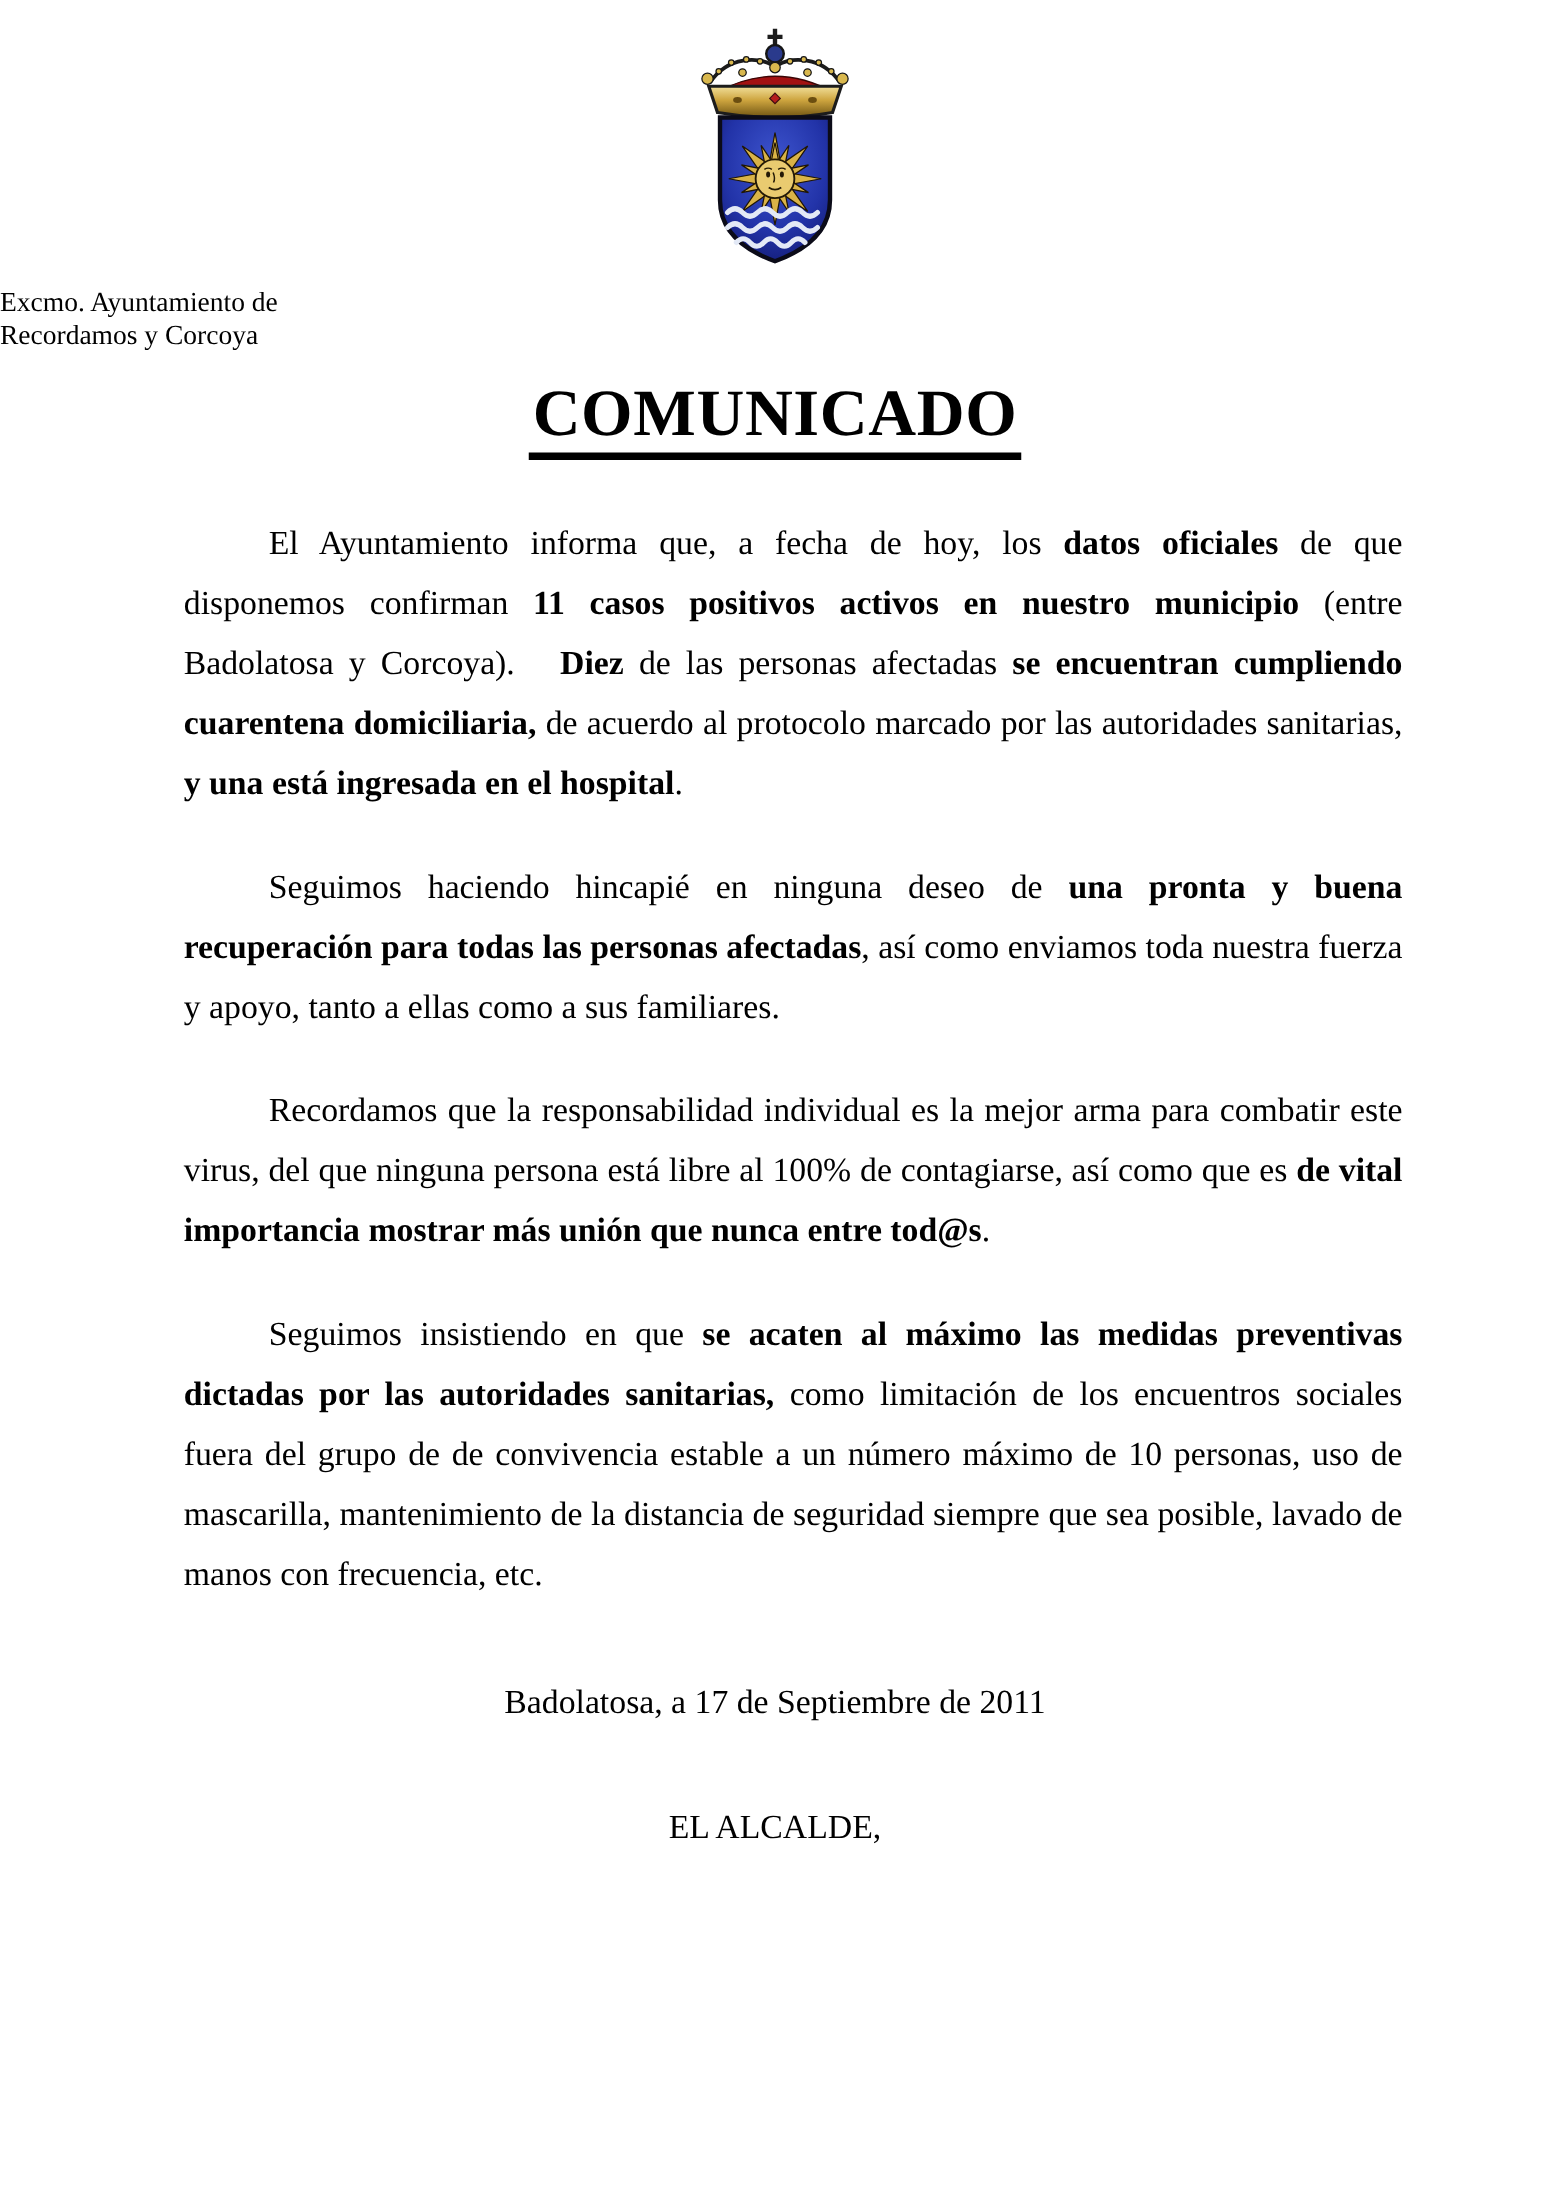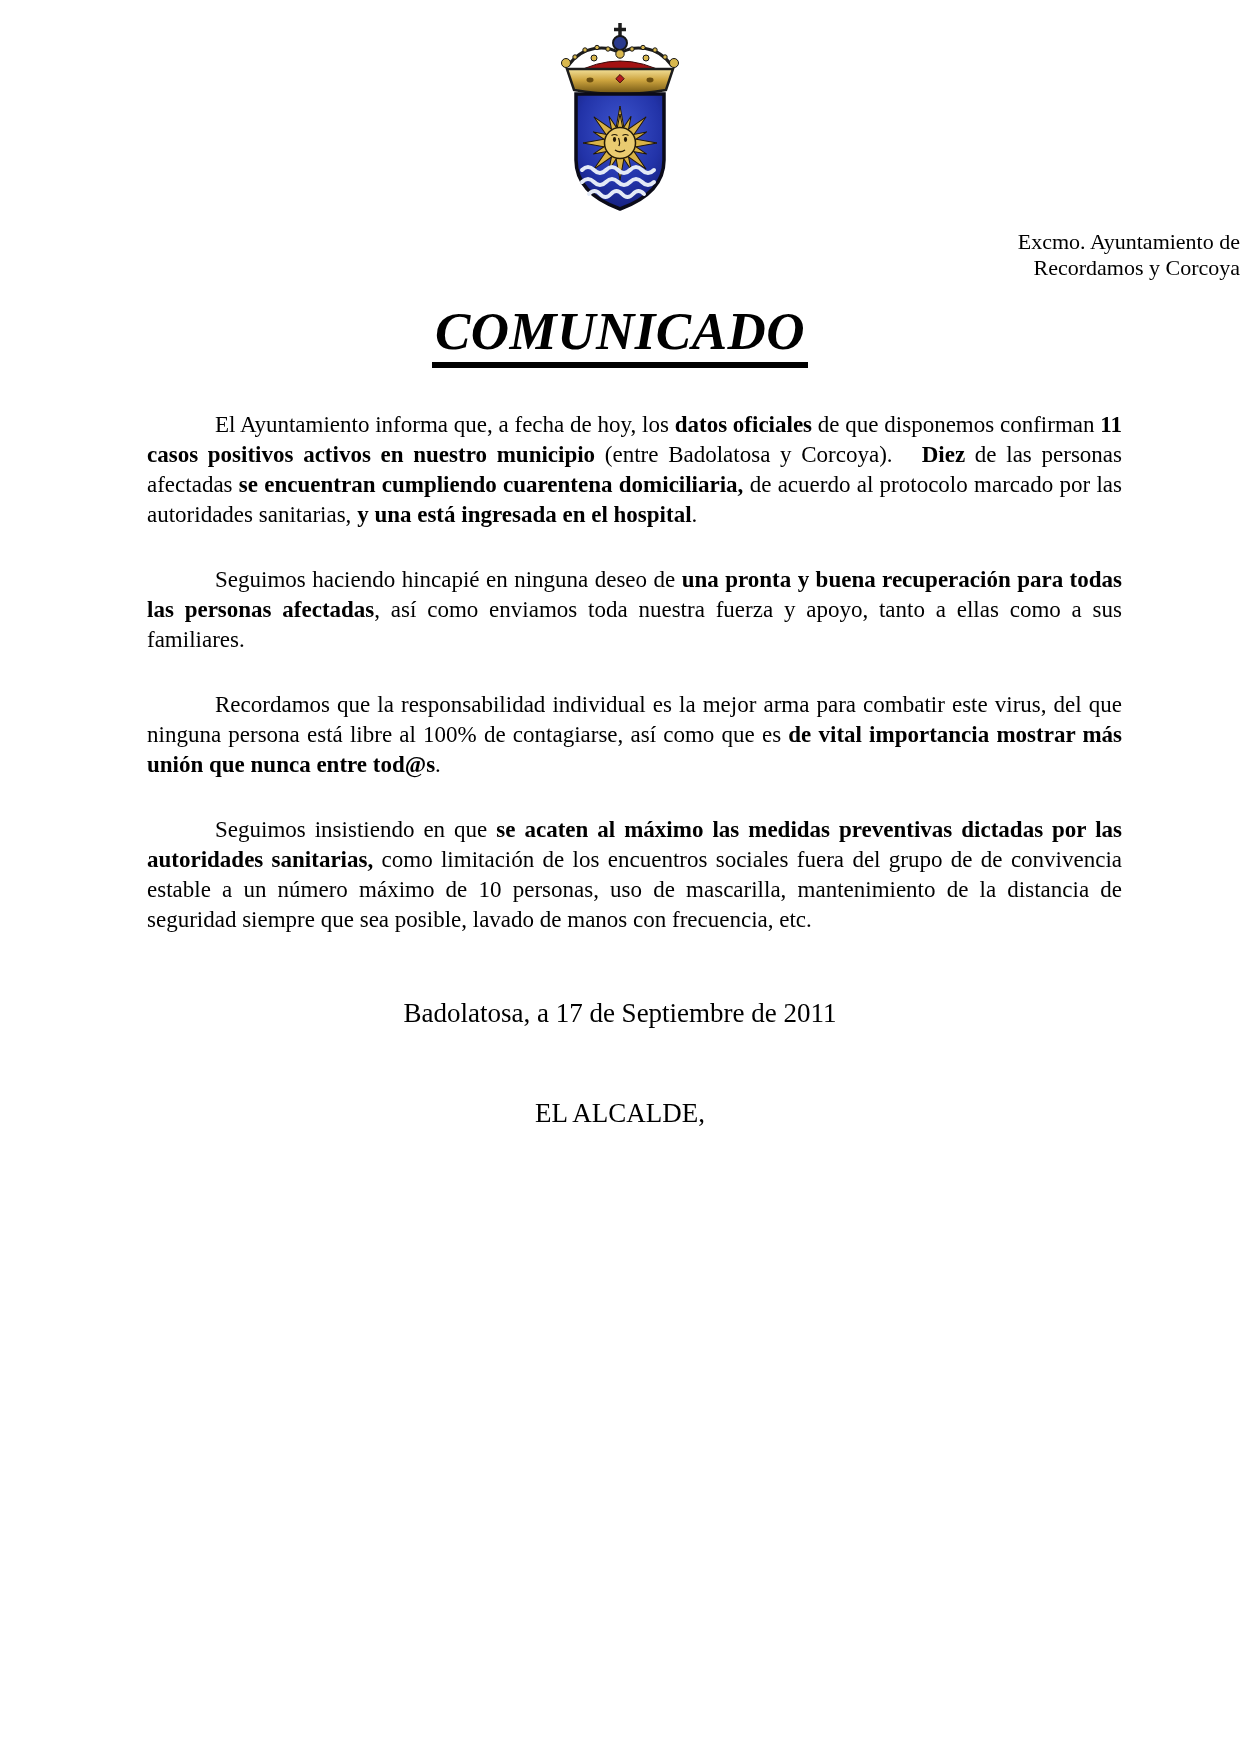--- a/index.html
+++ b/index.html
@@ -11,41 +11,40 @@
     background: #ffffff;
     color: #000000;
     font-family: "Liberation Serif", "DejaVu Serif", serif;
     box-sizing: border-box;
     padding-top: 22px;
     overflow: hidden;
   }
   .emblem-wrap { text-align: center; }
   svg.emblem { width: 150px; height: 195px; display: block; margin: 0 auto; }
   .org {
-    text-align: right;
+    text-align: left;
     font-size: 22px;
     line-height: 26px;
     margin-top: 12px;
   }
   .doc-title-wrap { text-align: center; margin-top: 24px; }
   .doc-title {
     display: inline-block;
     font-size: 53px;
     font-weight: bold;
     line-height: 1;
     letter-spacing: 0.5px;
     border-bottom: 6px solid #000;
     padding: 0 3px 4px 3px;
-    font-style: italic;
   }
   .body-text {
     margin-top: 42px;
     padding: 0 118px 0 147px;
-    font-size: 23px;
-    line-height: 30px;
+    font-size: 27px;
+    line-height: 48px;
     text-align: justify;
   }
   .body-text p { margin: 0 0 35px 0; text-indent: 68px; }
   .body-text p:last-child { margin-bottom: 0; }
   .closing { text-align: center; font-size: 27px; line-height: 33px; }
   .dateline { margin-top: 62px; }
   .signer-role { margin-top: 67px; }
   .signer-name { margin-top: 102px; }
 </style>
 </head>

